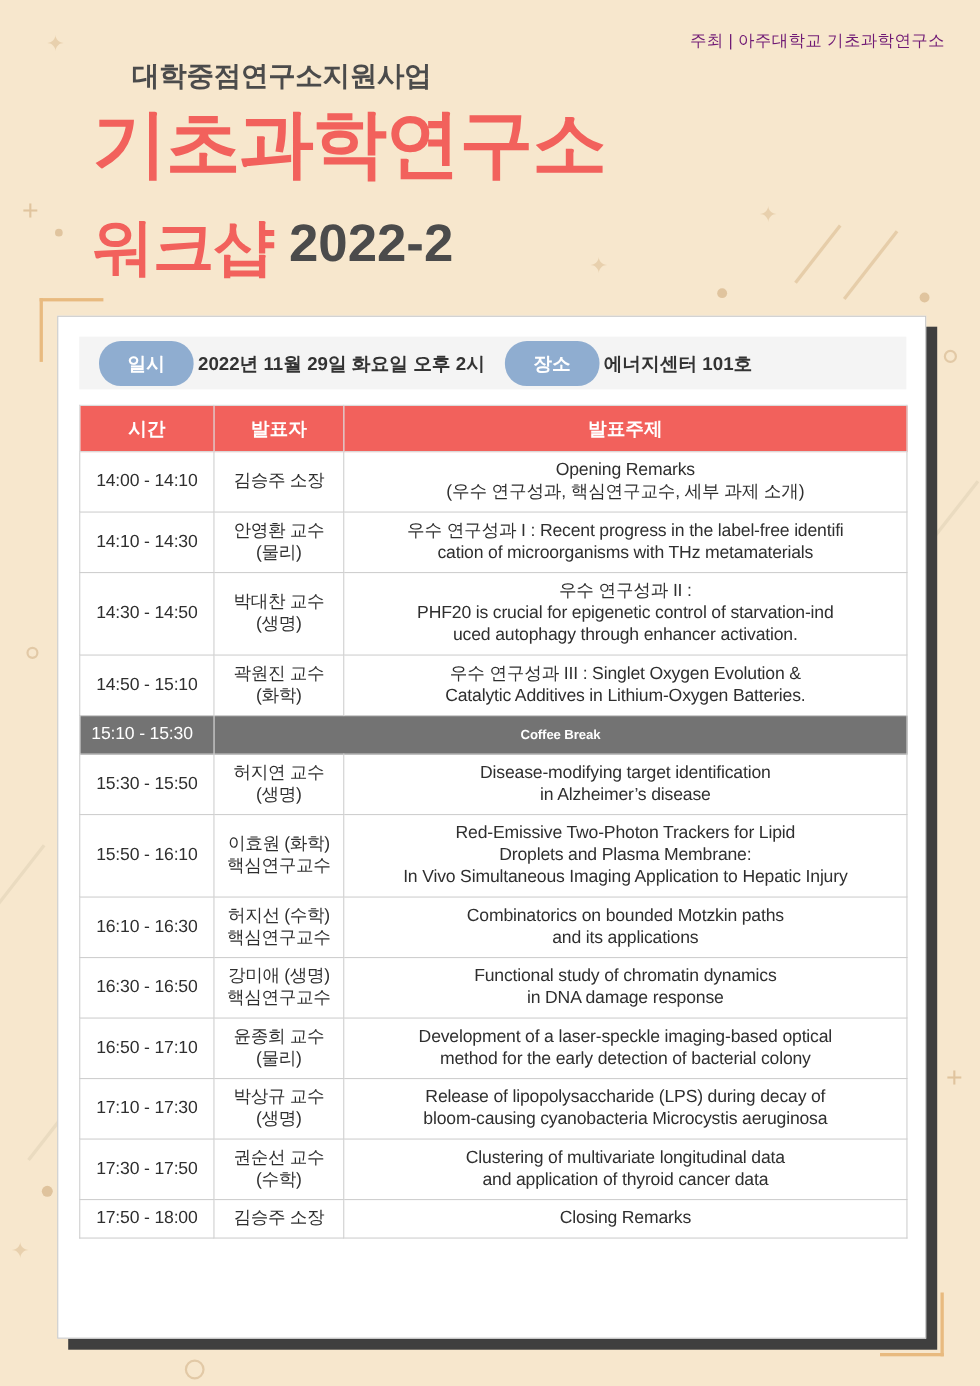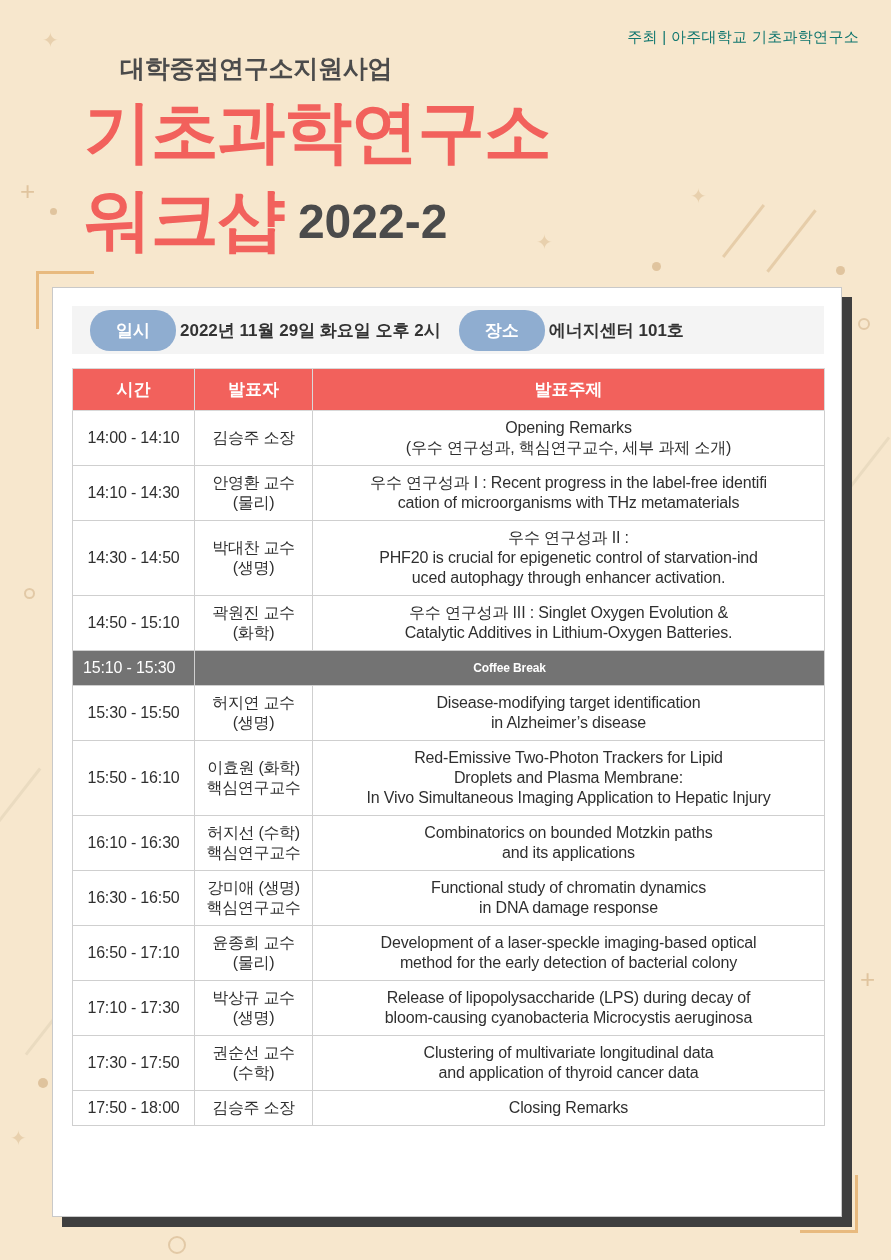--- a/index.html
+++ b/index.html
@@ -20,21 +20,21 @@
   .ring { border-radius: 50%; border: 2px solid #e2c9a6; background: transparent; }
   .plus { color: #e0c49e; font-size: 26px; line-height: 1; font-weight: 300; }
   .sparkle { color: #e8d0ad; font-size: 20px; line-height: 1; }
   .slash { background: #e6cda9; }
 
   
   .host {
     position: absolute;
     top: 28px; right: 32px;
     font-size: 15px;
-    color: #0f766e;
+    color: #701a75;
     letter-spacing: .02em;
   }
   .kicker {
     position: absolute;
     top: 52px; left: 84px;
     font-size: 25px;
     font-weight: 700;
     color: #4b4b4b;
     letter-spacing: -0.01em;
     padding-left: 36px;
@@ -49,21 +49,21 @@
     letter-spacing: -0.02em;
   }
   .title-row2 {
     position: absolute;
     top: 174px; left: 84px;
     display: flex;
     align-items: flex-end;
     gap: 14px;
   }
   .title-row2 .t2 {
-    font-size: 68px;
+    font-size: 56px;
     font-weight: 800;
     color: #f2615c;
     line-height: 1.04;
     letter-spacing: -0.02em;
   }
   .title-row2 .year {
     font-size: 48px;
     font-weight: 800;
     color: #4b4b4b;
     line-height: 1.2;

